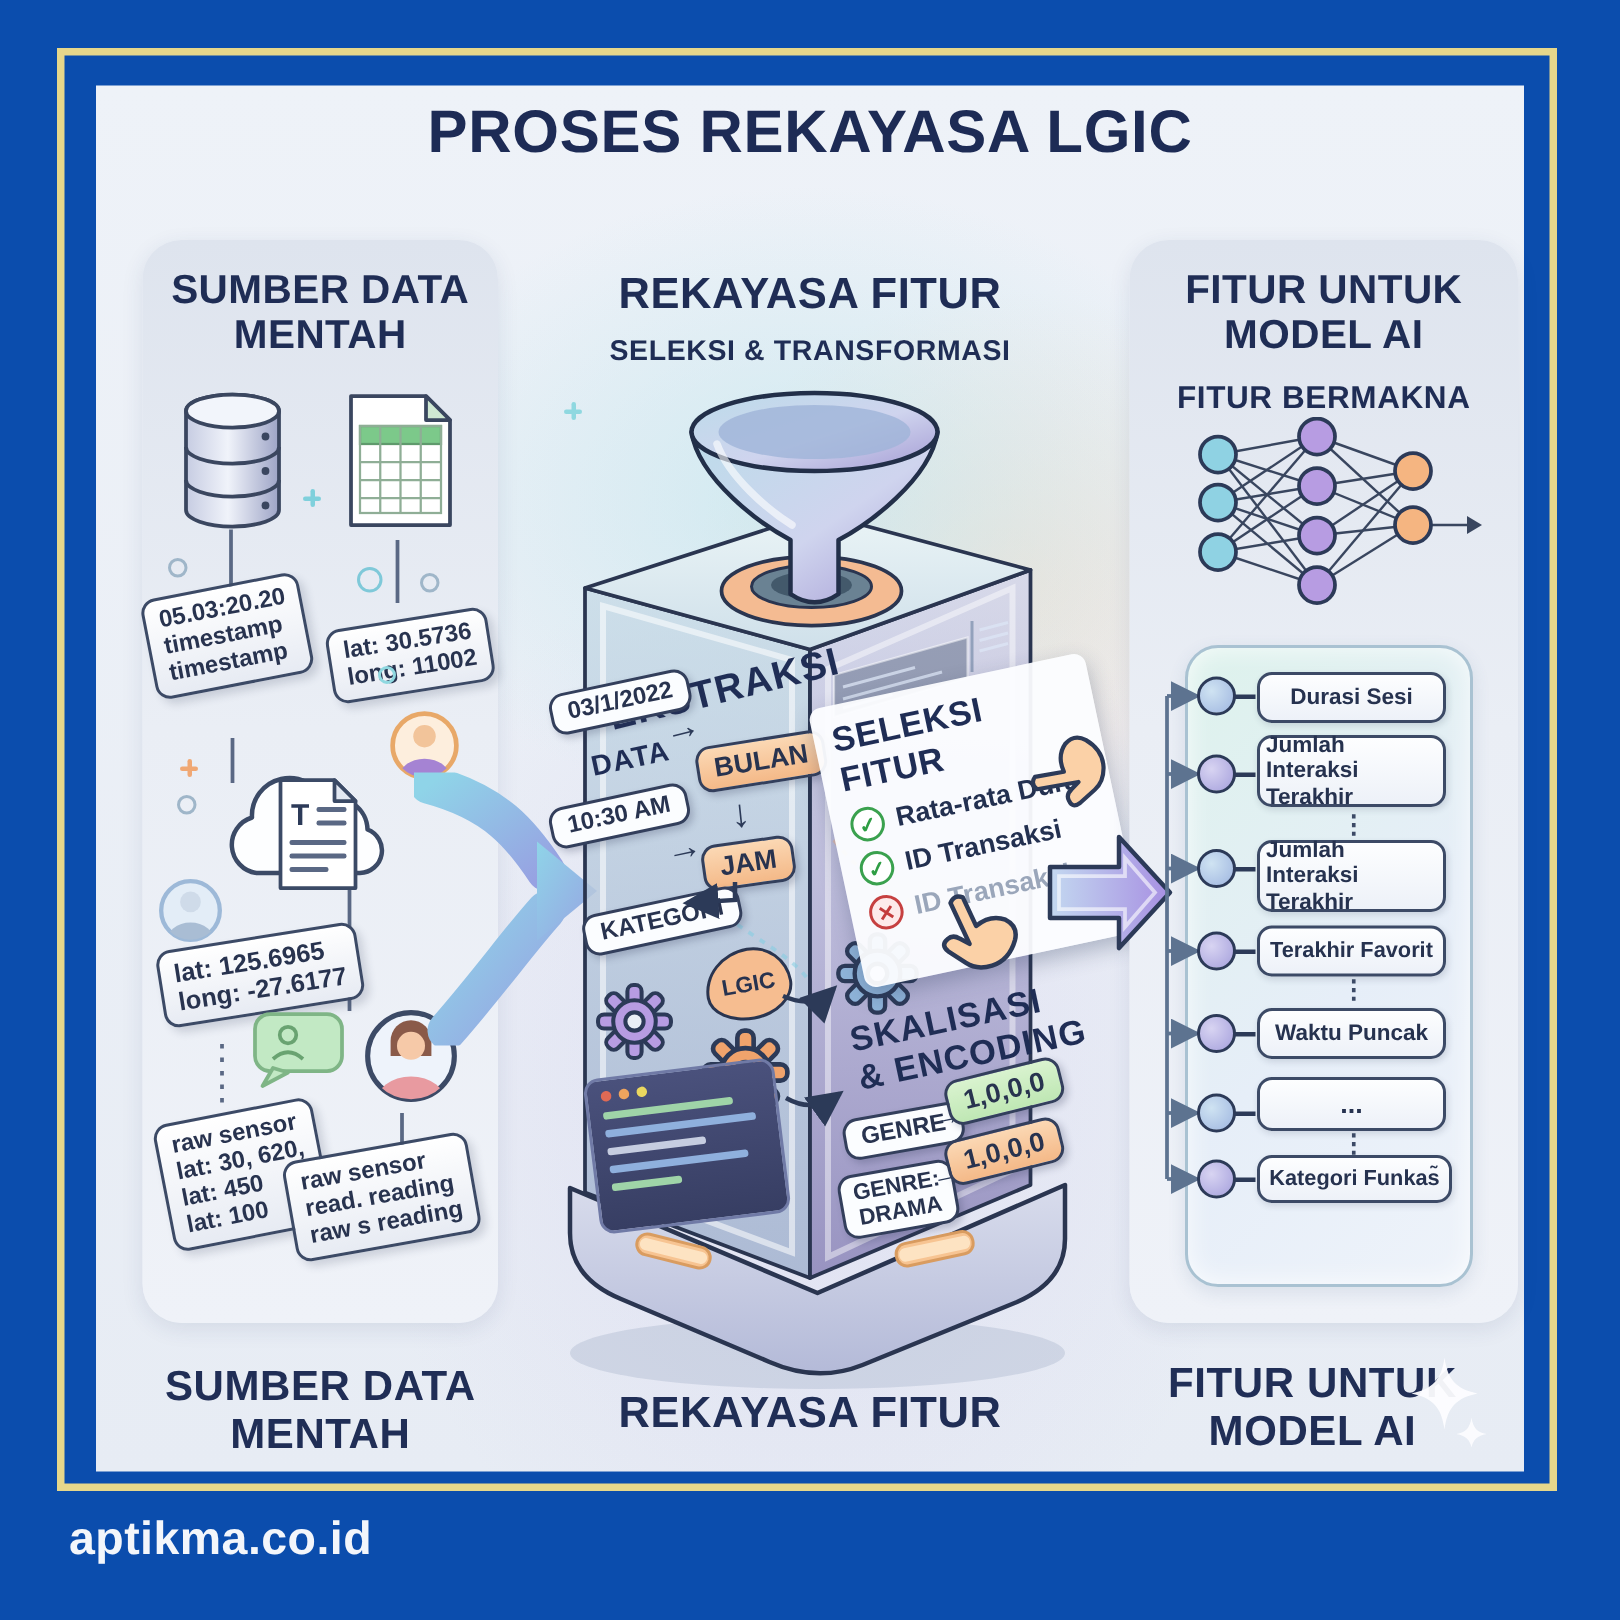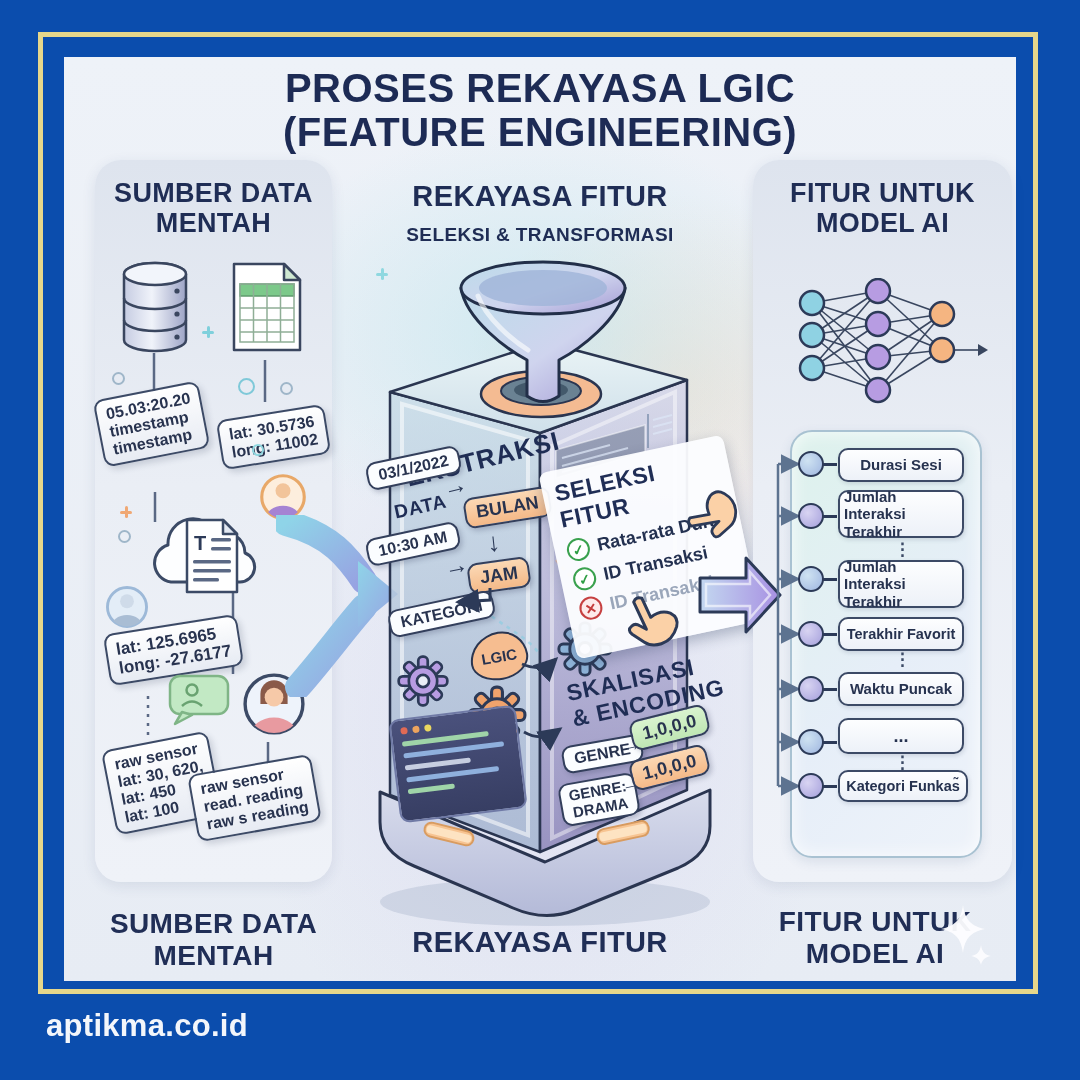--- a/index.html
+++ b/index.html
@@ -47,21 +47,20 @@
   .footer{position:absolute;left:46px;top:1008px;color:#f3f6fb;font-size:31px;font-weight:bold;letter-spacing:.3px}
 </style>
 </head>
 <body>
 
 <div class="canvas">
   <div class="gold-frame"></div>
   <div class="content"></div>
 
   <div class="title" style="top:66px">PROSES REKAYASA LGIC</div>
-  <div class="title" style="top:110px">(FEATURE ENGINEERING)</div>
 
   <div class="card" style="left:95px;top:160px;width:237px;height:722px"></div>
   <div class="h2" style="left:95px;top:178px;width:237px">SUMBER DATA</div>
   <div class="h2" style="left:95px;top:208px;width:237px">MENTAH</div>
 
   <svg class="abs" style="left:95px;top:160px" width="237" height="722" viewBox="0 0 237 722">
     <g stroke="#5a6884" stroke-width="2.5" fill="none">
       <line x1="59" y1="193" x2="59" y2="232"></line>
       <line x1="170" y1="200" x2="170" y2="242"></line>
       <line x1="60" y1="332" x2="60" y2="362"></line>
@@ -370,20 +369,21 @@
     <div>DRAMA</div>
   </div>
   <span class="arr" style="left:621px;top:772px;font-size:20px;transform:rotate(-12deg)">→</span>
   <div class="pill orange" style="left:630px;top:752px;transform:rotate(-14deg);font-size:18px">1,0,0,0</div>
 
   <div class="cap" style="left:360px;top:926px;width:360px;font-size:29px">REKAYASA FITUR</div>
 
   <div class="card" style="left:753px;top:160px;width:259px;height:722px"></div>
   <div class="h2" style="left:753px;top:178px;width:259px">FITUR UNTUK</div>
   <div class="h2" style="left:753px;top:208px;width:259px">MODEL AI</div>
+  <div class="h3" style="left:753px;top:254px;width:259px;font-size:21px">FITUR BERMAKNA</div>
 
   <svg class="abs" style="left:790px;top:278px" width="200" height="150" viewBox="0 0 200 150">
     <g stroke="#39465f" stroke-width="1.6">
       <line x1="22" y1="25" x2="88" y2="13"></line>
         <line x1="22" y1="25" x2="88" y2="46"></line>
         <line x1="22" y1="25" x2="88" y2="79"></line>
         <line x1="22" y1="25" x2="88" y2="112"></line>
       <line x1="22" y1="57" x2="88" y2="13"></line>
         <line x1="22" y1="57" x2="88" y2="46"></line>
         <line x1="22" y1="57" x2="88" y2="79"></line>

